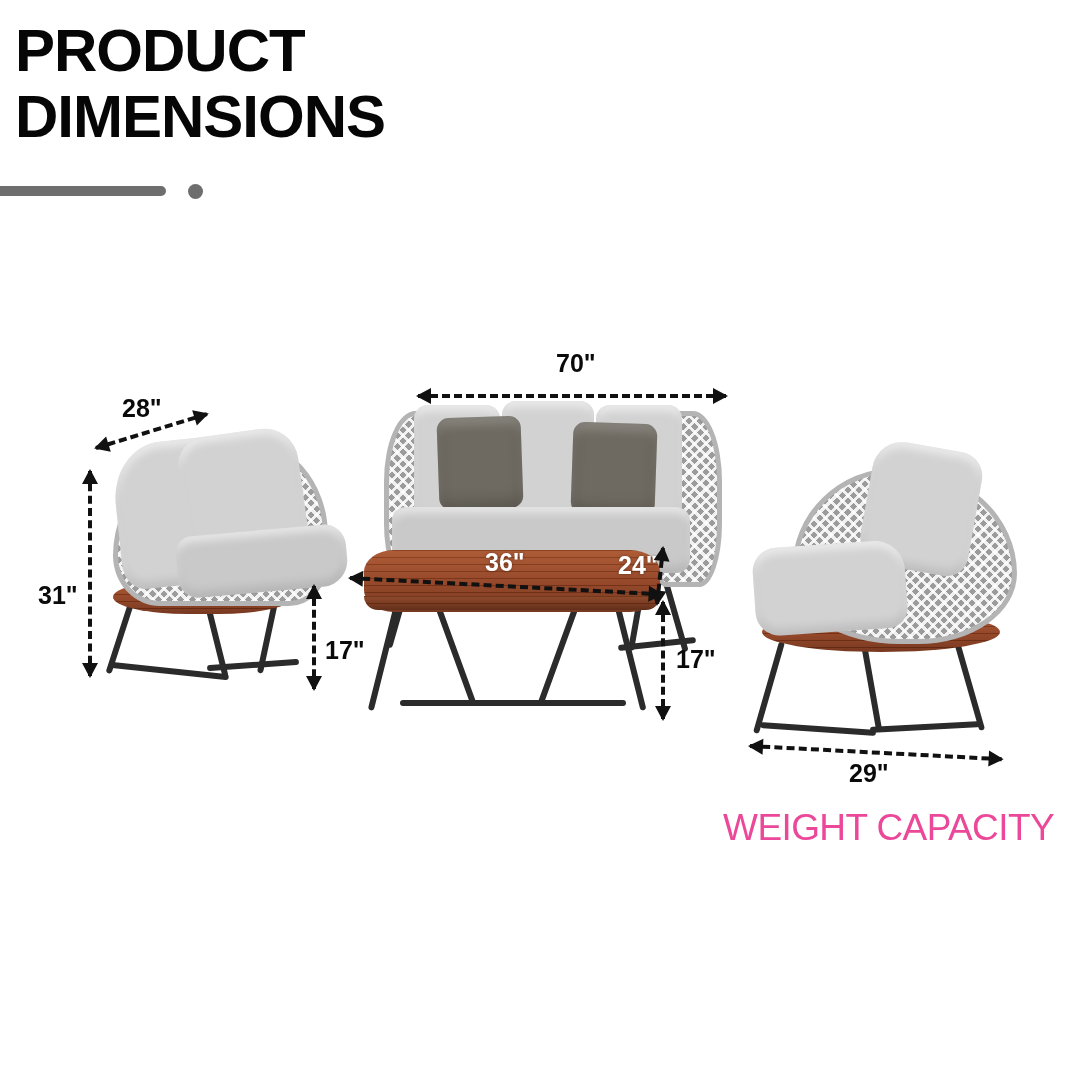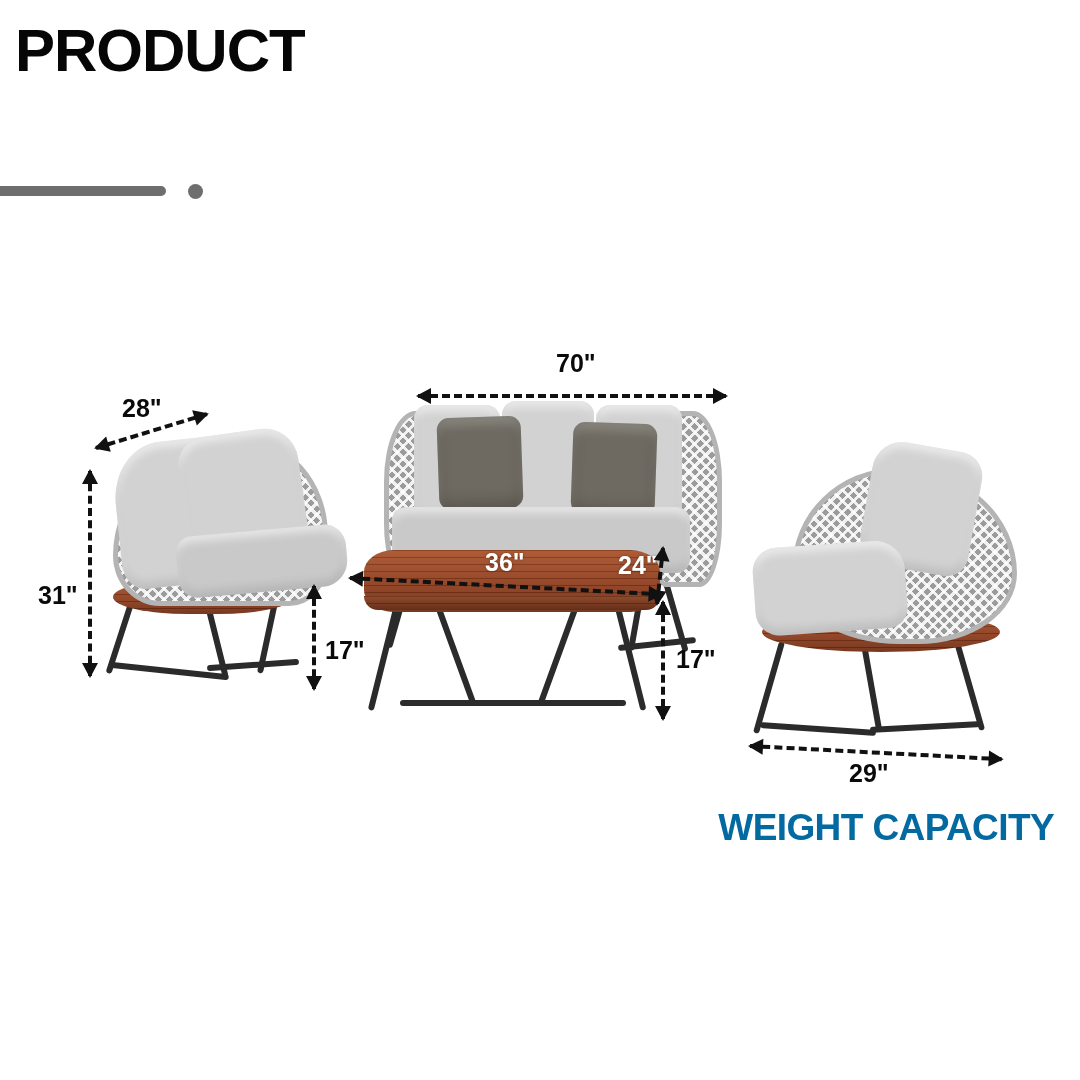--- a/index.html
+++ b/index.html
@@ -61,25 +61,25 @@
   }
 
   
   .weight-block {
     position: absolute;
     right: 26px;
     bottom: 26px;
     text-align: right;
   }
   .weight-line {
-    font-weight: 700;
+    font-weight: 400;
     font-size: 37px;
     line-height: 45px;
     letter-spacing: -0.6px;
-    color: #0369a1;
+    color: #ec4899;
     text-transform: uppercase;
     white-space: nowrap;
     text-align: center;
   }
 
   
   .scene {
     position: absolute;
     left: 0;
     top: 300px;
@@ -171,20 +171,21 @@
     transform: translateY(-8px);
   }
 </style>
 </head>
 <body>
 
 <div id="page">
 
   <div class="title-block">
     <div class="title-line">PRODUCT</div>
+    <div class="title-line">DIMENSIONS</div>
   </div>
 
   <div class="divider-row">
     <div class="divider-bar"></div>
     <div class="divider-dot"></div>
   </div>
 
   <div class="scene">
 
     <div class="piece" style="left:95px; top:110px; width:270px; height:250px;">

